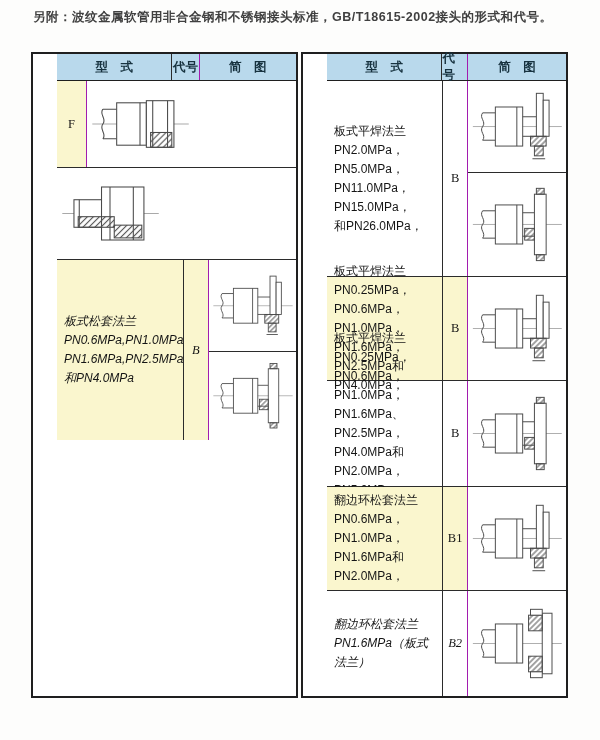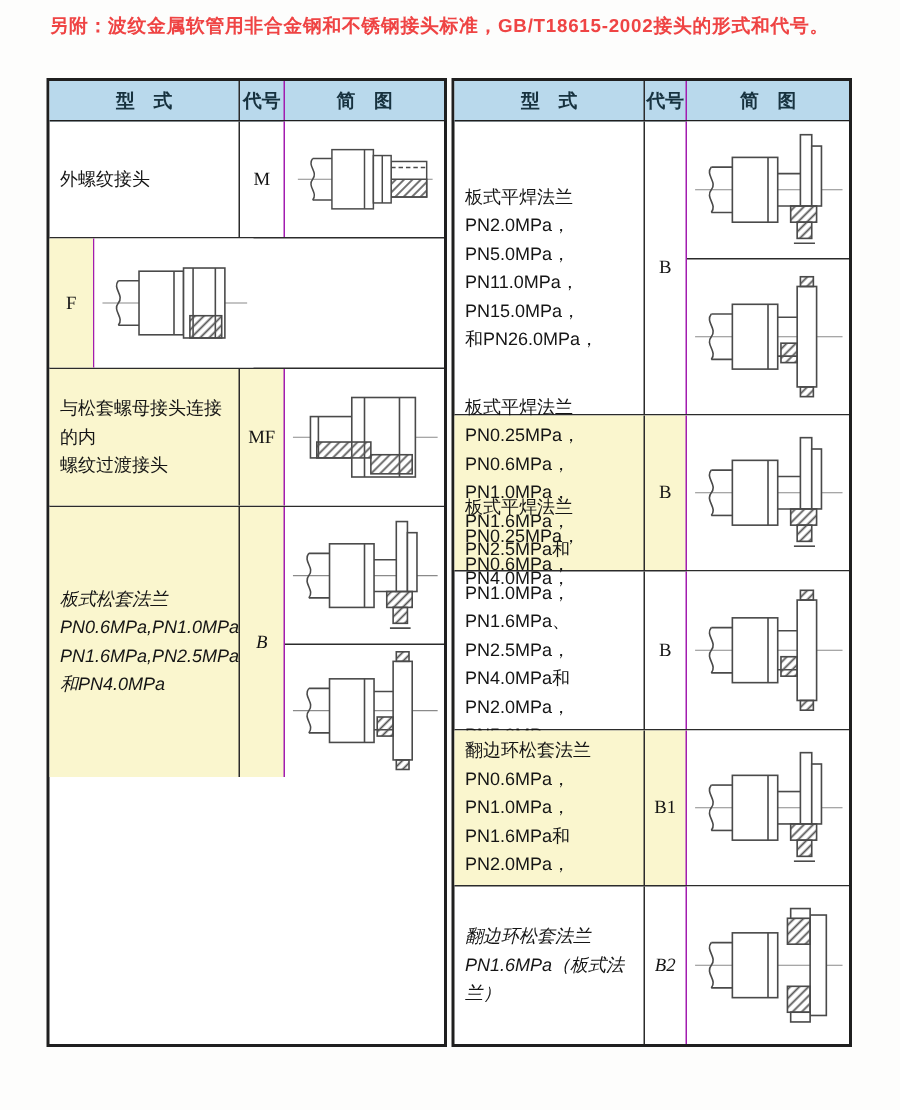--- a/index.html
+++ b/index.html
@@ -4,25 +4,25 @@
 <style>
   html,body{margin:0;padding:0;}
   body{
     width:600px;height:740px;position:relative;
     background:#fdfdfc;
     font-family:"Liberation Sans","DejaVu Sans",sans-serif;
     color:#151515;
   }
   .page-title{
     position:absolute;left:33px;top:9px;width:540px;
-    font-size:12.5px;font-weight:bold;letter-spacing:.5px;color:#ef4444;
+    font-size:12.5px;font-weight:bold;letter-spacing:.5px;color:#404040;
   }
   .tables{position:absolute;left:31px;top:52px;display:flex;}
   .tbl{
-    width:267px;border:2px solid #1f1f1f;box-sizing:border-box;background:#fff;
+    width:267px;border:2px solid #1f1f1f;box-sizing:border-box;background:#fff;padding-left:24px;
   }
   .tbl+.tbl{margin-left:3px;}
   .hdr{display:flex;height:26px;border-bottom:1px solid #1f1f1f;background:var(--hdrbg,#b9d9ec);}
   .row{display:flex;box-sizing:border-box;border-bottom:1px solid #2b2b2b;}
   .row:last-child{border-bottom:none;font-style:italic;}
   .cell{box-sizing:border-box;}
   .c-type{width:127px;border-right:1px solid #2b2b2b;display:flex;align-items:center;
           padding:3px 3px 3px 7px;font-size:12px;line-height:19px;white-space:pre-line;}
   .c-code{width:30px;border-right:1px solid #a21caf;display:flex;align-items:center;
           justify-content:center;font-size:12.5px;font-family:"Liberation Serif","DejaVu Serif",serif;}
@@ -174,48 +174,34 @@
 
 <div class="tables">
 
   <div class="tbl tbl-left">
     <div class="hdr">
       <div class="cell c-type">型　式</div>
       <div class="cell c-code">代号</div>
       <div class="cell c-dia">简　图</div>
     </div>
 
-    <div class="row" style="height:78px">
-      <div class="cell c-type">外螺纹接头</div>
-      <div class="cell c-code">M</div>
-      <div class="cell c-dia">
-        <div class="dia">
-            <svg viewBox="0 0 100 78">
-              <use href="#sym-male"></use>
-            </svg>
-          </div>
-      </div>
-    </div>
 
     <div class="row hl" style="height:87px">
       <div class="cell c-code">F</div>
       <div class="cell c-dia">
         <div class="dia">
             <svg viewBox="0 0 100 78">
               <use href="#sym-nut"></use>
             </svg>
           </div>
       </div>
     </div>
 
 
     <div class="row hl" style="height:92px">
-      <div class="cell c-type">与松套螺母接头连接的内
-螺纹过渡接头</div>
-      <div class="cell c-code">MF</div>
       <div class="cell c-dia">
         <div class="dia">
             <svg viewBox="0 0 100 78">
               <use href="#sym-mf"></use>
             </svg>
           </div>
       </div>
     </div>
 
 

